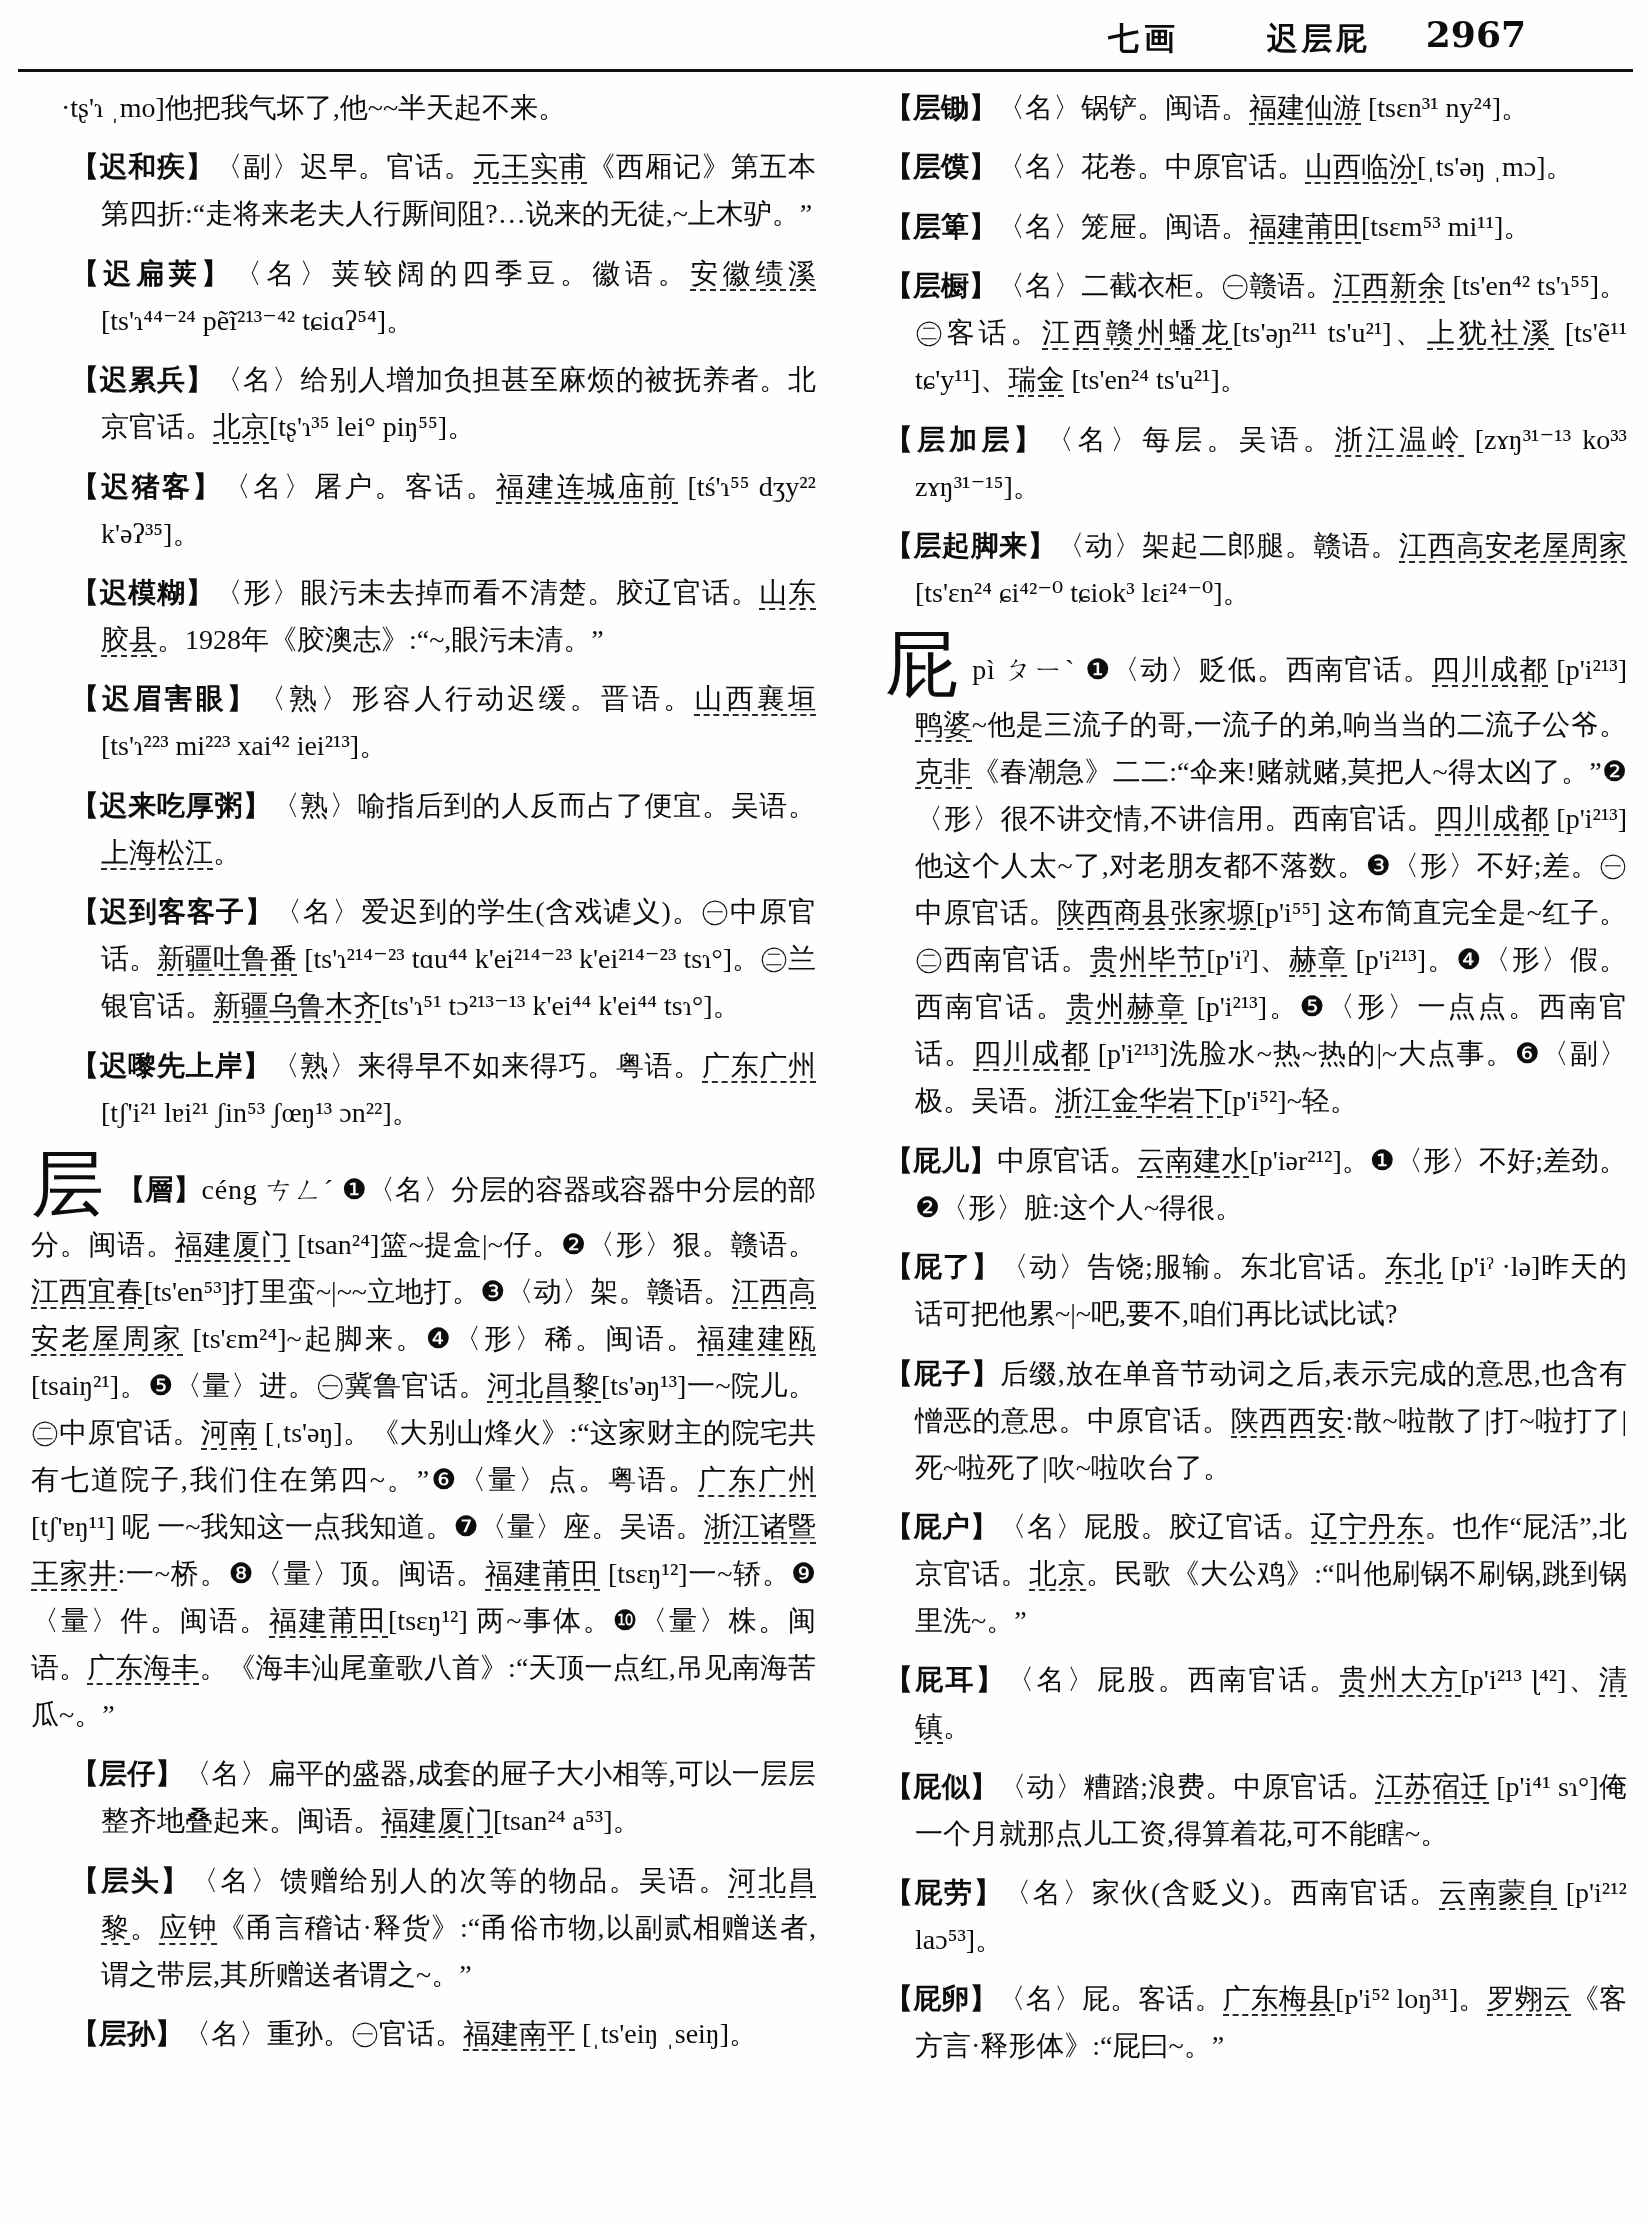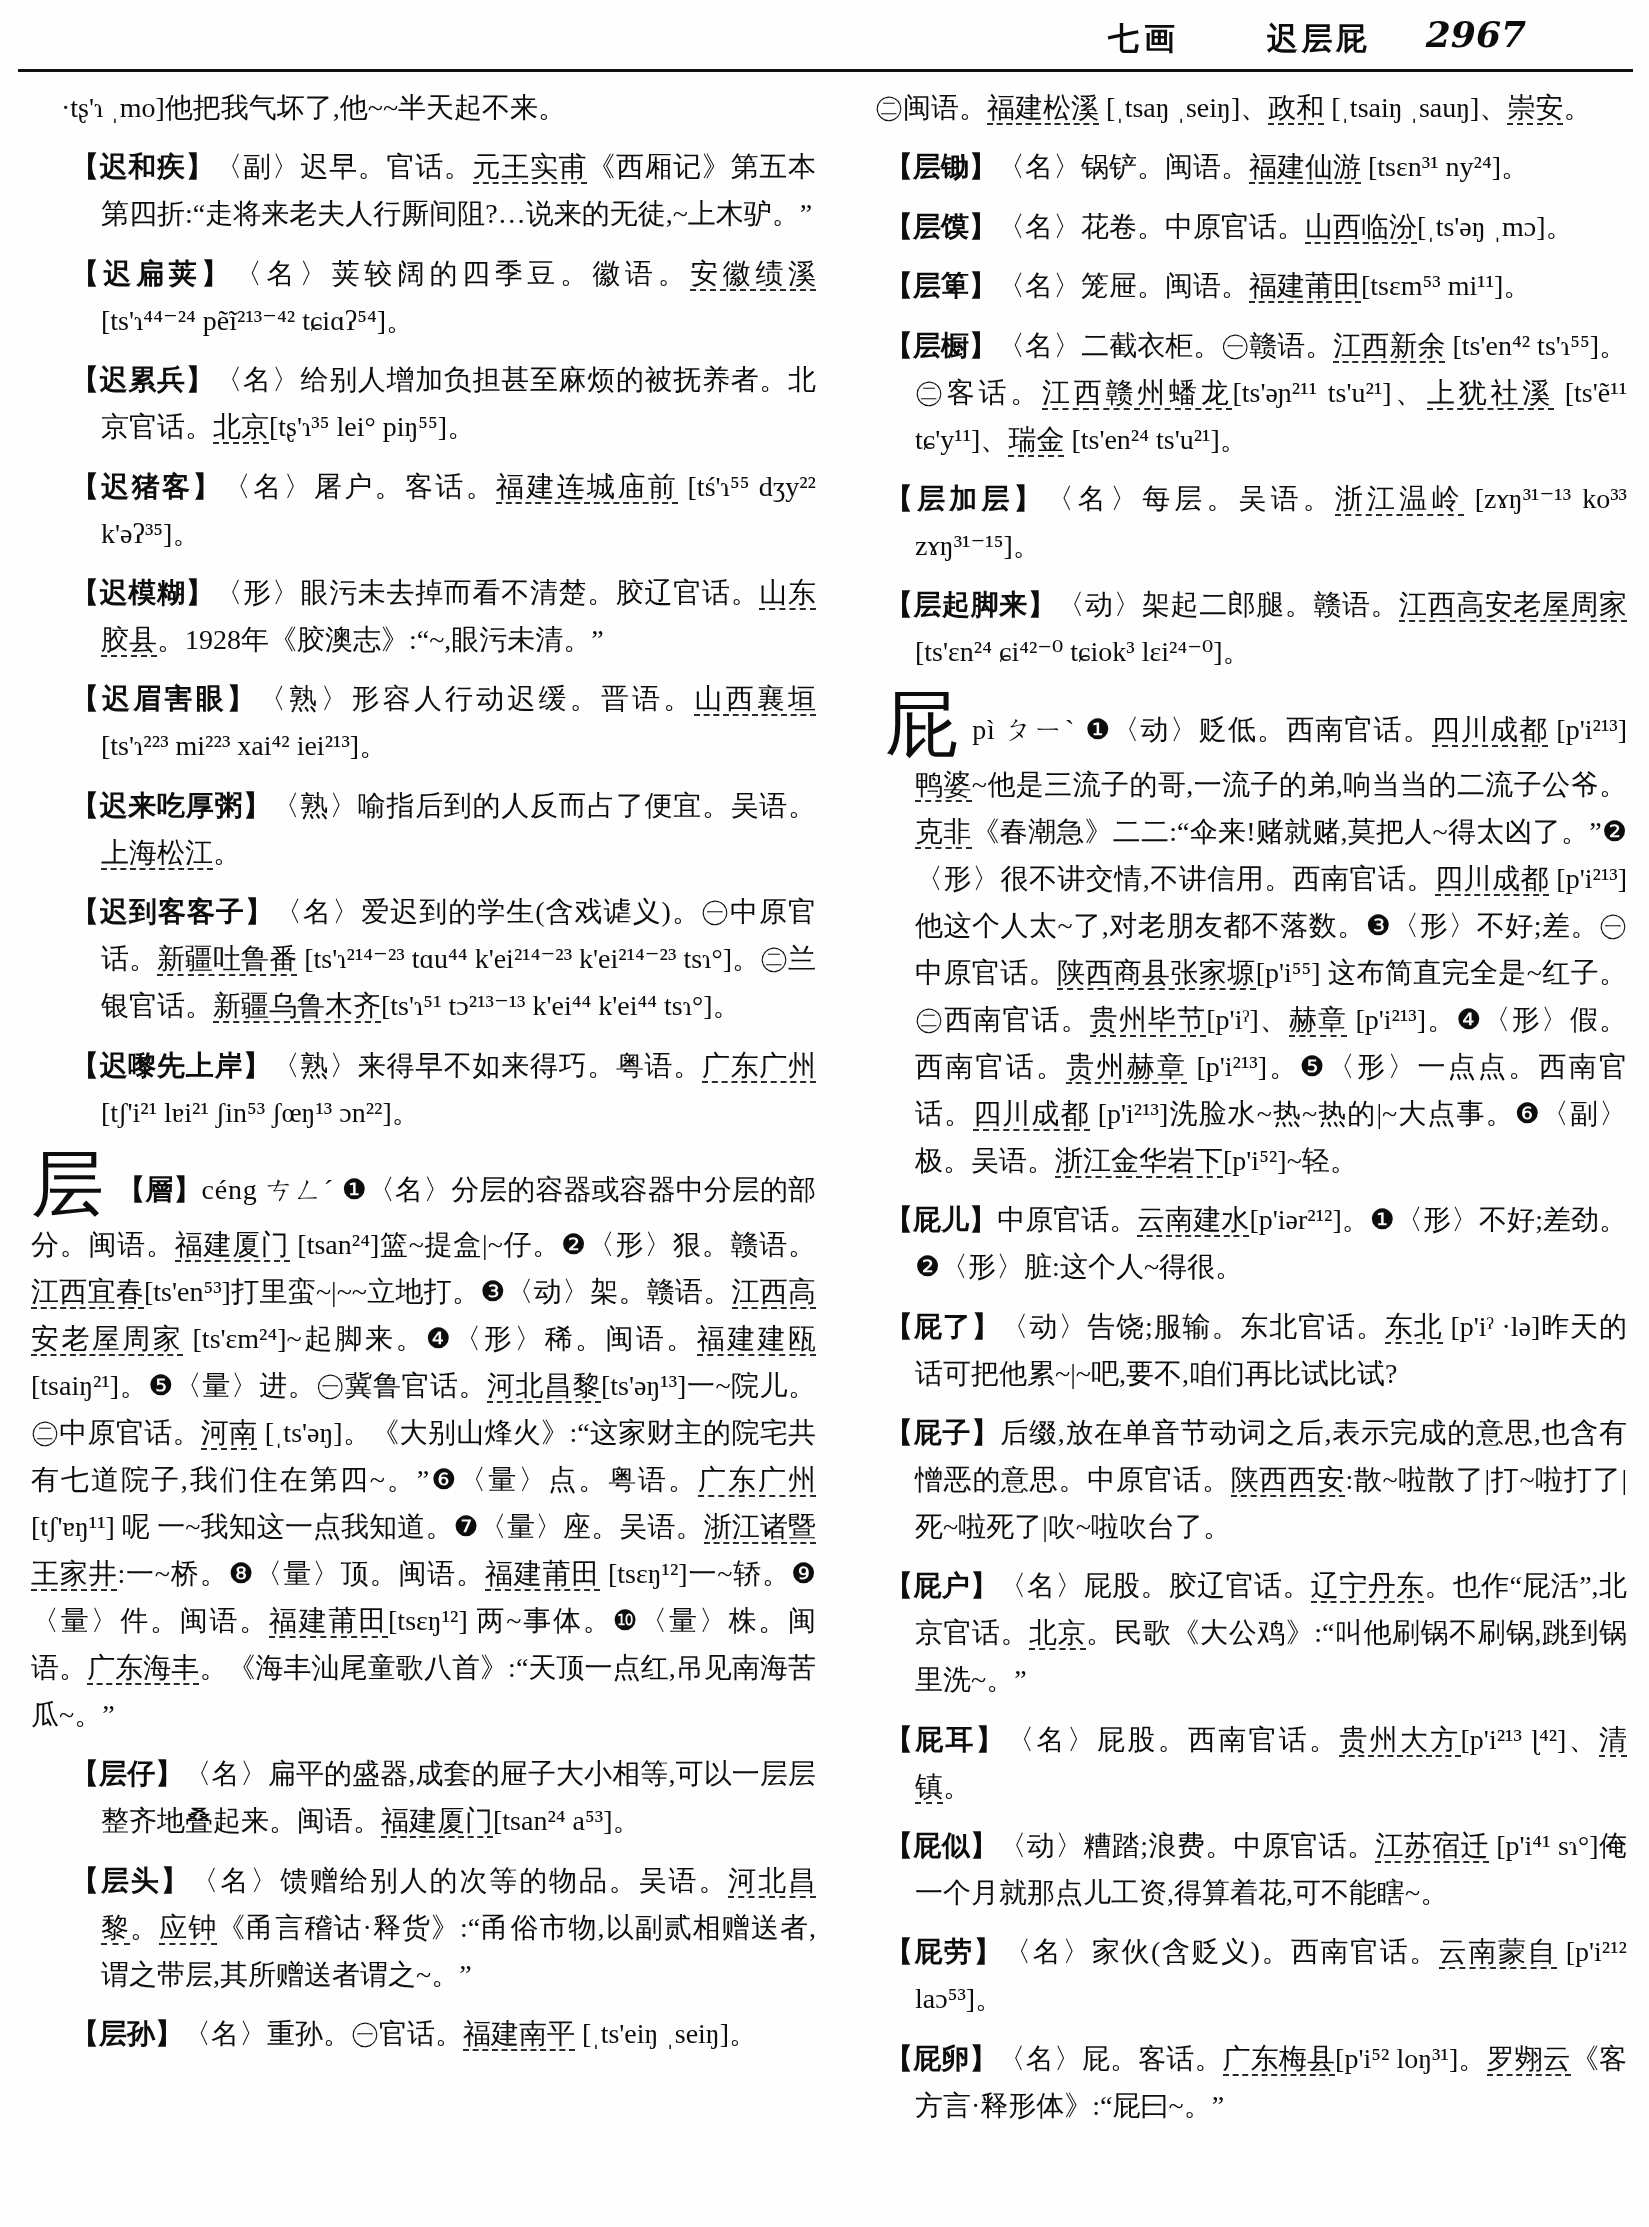--- a/index.html
+++ b/index.html
@@ -5,21 +5,21 @@
   html,body{margin:0;padding:0;}
   body{
     width:1650px;height:2227px;position:relative;
     background:#fefefe;color:#0d0d0d;
     font-family:"Liberation Serif","DejaVu Serif",serif;
     overflow:hidden;
   }
   .hdr-row{position:absolute;top:13.2px;left:0;width:1617px;height:49px;}
   .hdr-title{position:absolute;right:437px;top:5px;font-size:31px;font-weight:700;letter-spacing:5px;}
   .hdr-words{position:absolute;right:247px;top:5px;font-size:31px;font-weight:700;letter-spacing:3.3px;}
-  .hdr-page{position:absolute;right:91px;top:0px;font-size:36px;font-weight:700;font-style:italic;font-family:"DejaVu Serif",serif;text-align:right;}
+  .hdr-page{position:absolute;right:91px;top:0px;font-size:36px;font-weight:700;font-family:"DejaVu Serif",serif;text-align:right;}
   .hdr-rule{position:absolute;top:69px;left:18px;width:1615px;height:0;border-top:3.3px solid #111;}
   .col{position:absolute;top:84px;}
   #col-left{left:31px;width:785px;}
   #col-right{left:845px;width:782px;}
   .entry{
     font-size:28px;line-height:47px;margin-bottom:12.4px;
     text-align:justify;text-justify:inter-ideograph;
     word-break:break-word;
   }
   .hang{padding-left:30px;text-indent:-30px;margin-left:40px;}
@@ -54,21 +54,20 @@
     <div class="entry hang"><span class="head">【迟眉害眼】</span><span>〈熟〉形容人行动迟缓。晋语。</span><span class="u">山西襄垣</span><span> [ts'ɿ²²³ mi²²³ xai⁴² iei²¹³]。</span></div>
     <div class="entry hang"><span class="head">【迟来吃厚粥】</span><span>〈熟〉喻指后到的人反而占了便宜。吴语。</span><span class="u">上海松江</span><span>。</span></div>
     <div class="entry hang"><span class="head">【迟到客客子】</span><span>〈名〉爱迟到的学生(含戏谑义)。㊀中原官话。</span><span class="u">新疆吐鲁番</span><span> [ts'ɿ²¹⁴⁻²³ tɑu⁴⁴ k'ei²¹⁴⁻²³ k'ei²¹⁴⁻²³ tsɿ°]。㊁兰银官话。</span><span class="u">新疆乌鲁木齐</span><span>[ts'ɿ⁵¹ tɔ²¹³⁻¹³ k'ei⁴⁴ k'ei⁴⁴ tsɿ°]。</span></div>
     <div class="entry hang"><span class="head">【迟嚟先上岸】</span><span>〈熟〉来得早不如来得巧。粤语。</span><span class="u">广东广州</span><span> [tʃ'i²¹ lɐi²¹ ʃin⁵³ ʃœŋ¹³ ɔn²²]。</span></div>
     <div class="entry big flush"><span class="bigchar">层</span><span class="head">【層】</span><span class="pinyin">céng ㄘㄥˊ </span><span>❶〈名〉分层的容器或容器中分层的部分。闽语。</span><span class="u">福建厦门</span><span> [tsan²⁴]篮~提盒|~仔。❷〈形〉狠。赣语。</span><span class="u">江西宜春</span><span>[ts'en⁵³]打里蛮~|~~立地打。❸〈动〉架。赣语。</span><span class="u">江西高安老屋周家</span><span> [ts'ɛm²⁴]~起脚来。❹〈形〉稀。闽语。</span><span class="u">福建建瓯</span><span>[tsaiŋ²¹]。❺〈量〉进。㊀冀鲁官话。</span><span class="u">河北昌黎</span><span>[ts'əŋ¹³]一~院儿。㊁中原官话。</span><span class="u">河南</span><span> [ˌts'əŋ]。《大别山烽火》:“这家财主的院宅共有七道院子,我们住在第四~。”❻〈量〉点。粤语。</span><span class="u">广东广州</span><span>[tʃ'ɐŋ¹¹] 呢 一~我知这一点我知道。❼〈量〉座。吴语。</span><span class="u">浙江诸暨王家井</span><span>:一~桥。❽〈量〉顶。闽语。</span><span class="u">福建莆田</span><span> [tsɛŋ¹²]一~轿。❾〈量〉件。闽语。</span><span class="u">福建莆田</span><span>[tsɛŋ¹²] 两~事体。❿〈量〉株。闽语。</span><span class="u">广东海丰</span><span>。《海丰汕尾童歌八首》:“天顶一点红,吊见南海苦瓜~。”</span></div>
     <div class="entry hang"><span class="head">【层仔】</span><span>〈名〉扁平的盛器,成套的屉子大小相等,可以一层层整齐地叠起来。闽语。</span><span class="u">福建厦门</span><span>[tsan²⁴ a⁵³]。</span></div>
     <div class="entry hang"><span class="head">【层头】</span><span>〈名〉馈赠给别人的次等的物品。吴语。</span><span class="u">河北昌黎</span><span>。</span><span class="u">应钟</span><span>《甬言稽诂·释货》:“甬俗市物,以副贰相赠送者,谓之带层,其所赠送者谓之~。”</span></div>
     <div class="entry hang"><span class="head">【层孙】</span><span>〈名〉重孙。㊀官话。</span><span class="u">福建南平</span><span> [ˌts'eiŋ ˌseiŋ]。</span></div>
   </div>
 <div class="col" id="col-right">
-    <div class="entry cont"><span>㊁闽语。</span><span class="u">福建松溪</span><span> [ˌtsaŋ ˌseiŋ]、</span><span class="u">政和</span><span> [ˌtsaiŋ ˌsauŋ]、</span><span class="u">崇安</span><span>。</span></div>
     <div class="entry hang"><span class="head">【层锄】</span><span>〈名〉锅铲。闽语。</span><span class="u">福建仙游</span><span> [tsɛn³¹ ny²⁴]。</span></div>
     <div class="entry hang"><span class="head">【层馍】</span><span>〈名〉花卷。中原官话。</span><span class="u">山西临汾</span><span>[ˌts'əŋ ˌmɔ]。</span></div>
     <div class="entry hang"><span class="head">【层箄】</span><span>〈名〉笼屉。闽语。</span><span class="u">福建莆田</span><span>[tsɛm⁵³ mi¹¹]。</span></div>
     <div class="entry hang"><span class="head">【层橱】</span><span>〈名〉二截衣柜。㊀赣语。</span><span class="u">江西新余</span><span> [ts'en⁴² ts'ɿ⁵⁵]。㊁客话。</span><span class="u">江西赣州蟠龙</span><span>[ts'əɲ²¹¹ ts'u²¹]、</span><span class="u">上犹社溪</span><span> [ts'ẽ¹¹ tɕ'y¹¹]、</span><span class="u">瑞金</span><span> [ts'en²⁴ ts'u²¹]。</span></div>
     <div class="entry hang"><span class="head">【层加层】</span><span>〈名〉每层。吴语。</span><span class="u">浙江温岭</span><span> [zɤŋ³¹⁻¹³ ko³³ zɤŋ³¹⁻¹⁵]。</span></div>
     <div class="entry hang"><span class="head">【层起脚来】</span><span>〈动〉架起二郎腿。赣语。</span><span class="u">江西高安老屋周家</span><span>[ts'ɛn²⁴ ɕi⁴²⁻⁰ tɕiok³ lɛi²⁴⁻⁰]。</span></div>
     <div class="entry big hang"><span class="bigchar">屁</span><span class="pinyin">pì ㄆㄧˋ </span><span>❶〈动〉贬低。西南官话。</span><span class="u">四川成都</span><span> [p'i²¹³]</span><span class="u">鸭婆</span><span>~他是三流子的哥,一流子的弟,响当当的二流子公爷。</span><span class="u">克非</span><span>《春潮急》二二:“伞来!赌就赌,莫把人~得太凶了。”❷〈形〉很不讲交情,不讲信用。西南官话。</span><span class="u">四川成都</span><span> [p'i²¹³]他这个人太~了,对老朋友都不落数。❸〈形〉不好;差。㊀中原官话。</span><span class="u">陕西商县张家塬</span><span>[p'i⁵⁵] 这布简直完全是~红子。㊁西南官话。</span><span class="u">贵州毕节</span><span>[p'iˀ]、</span><span class="u">赫章</span><span> [p'i²¹³]。❹〈形〉假。西南官话。</span><span class="u">贵州赫章</span><span> [p'i²¹³]。❺〈形〉一点点。西南官话。</span><span class="u">四川成都</span><span> [p'i²¹³]洗脸水~热~热的|~大点事。❻〈副〉极。吴语。</span><span class="u">浙江金华岩下</span><span>[p'i⁵²]~轻。</span></div>
     <div class="entry hang"><span class="head">【屁儿】</span><span>中原官话。</span><span class="u">云南建水</span><span>[p'iər²¹²]。❶〈形〉不好;差劲。❷〈形〉脏:这个人~得很。</span></div>
     <div class="entry hang"><span class="head">【屁了】</span><span>〈动〉告饶;服输。东北官话。</span><span class="u">东北</span><span> [p'iˀ ·lə]昨天的话可把他累~|~吧,要不,咱们再比试比试?</span></div>
     <div class="entry hang"><span class="head">【屁子】</span><span>后缀,放在单音节动词之后,表示完成的意思,也含有憎恶的意思。中原官话。</span><span class="u">陕西西安</span><span>:散~啦散了|打~啦打了|死~啦死了|吹~啦吹台了。</span></div>

